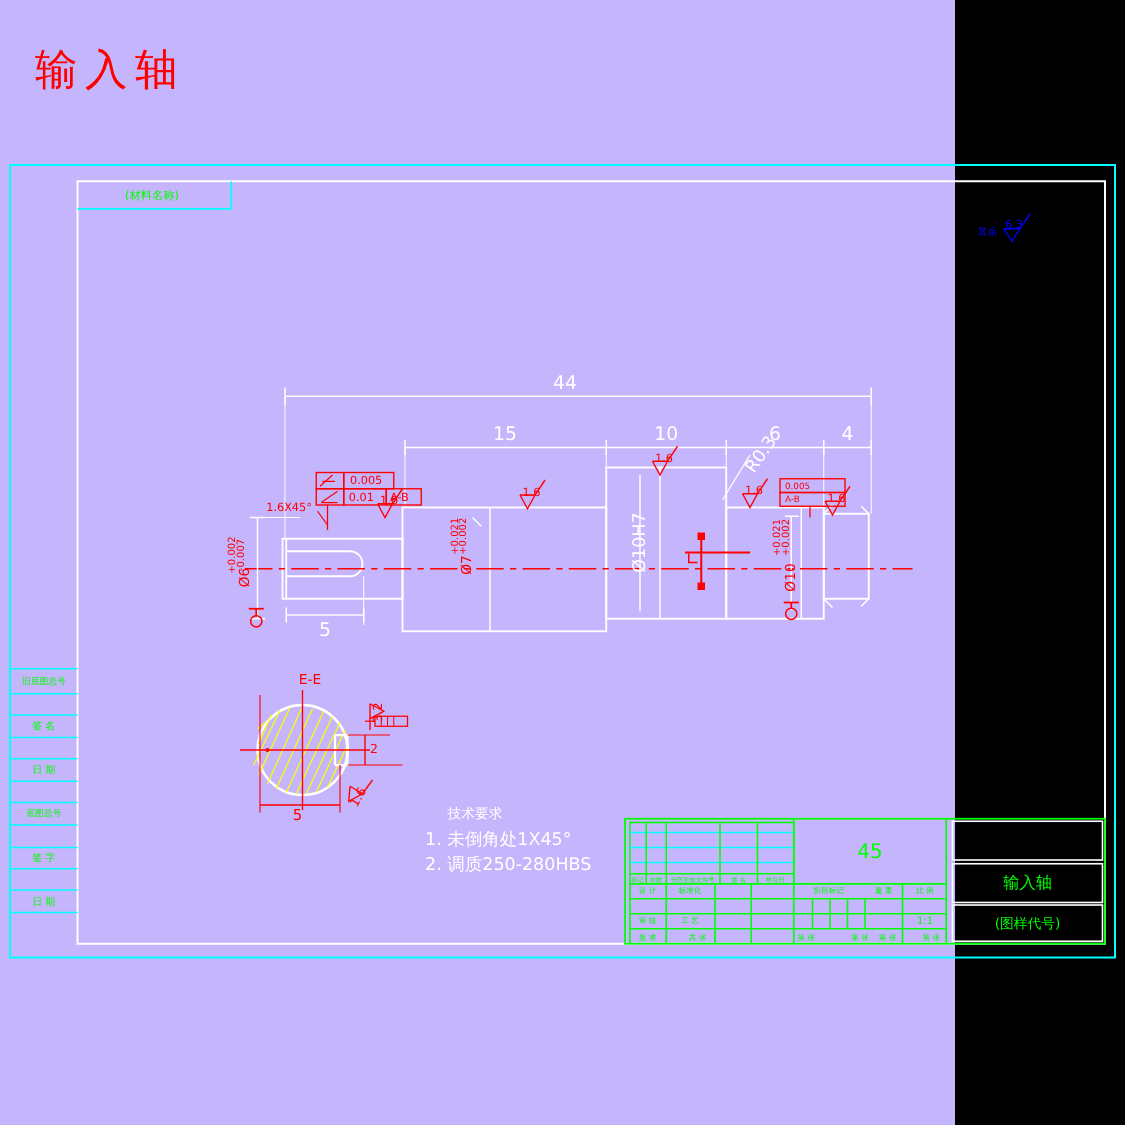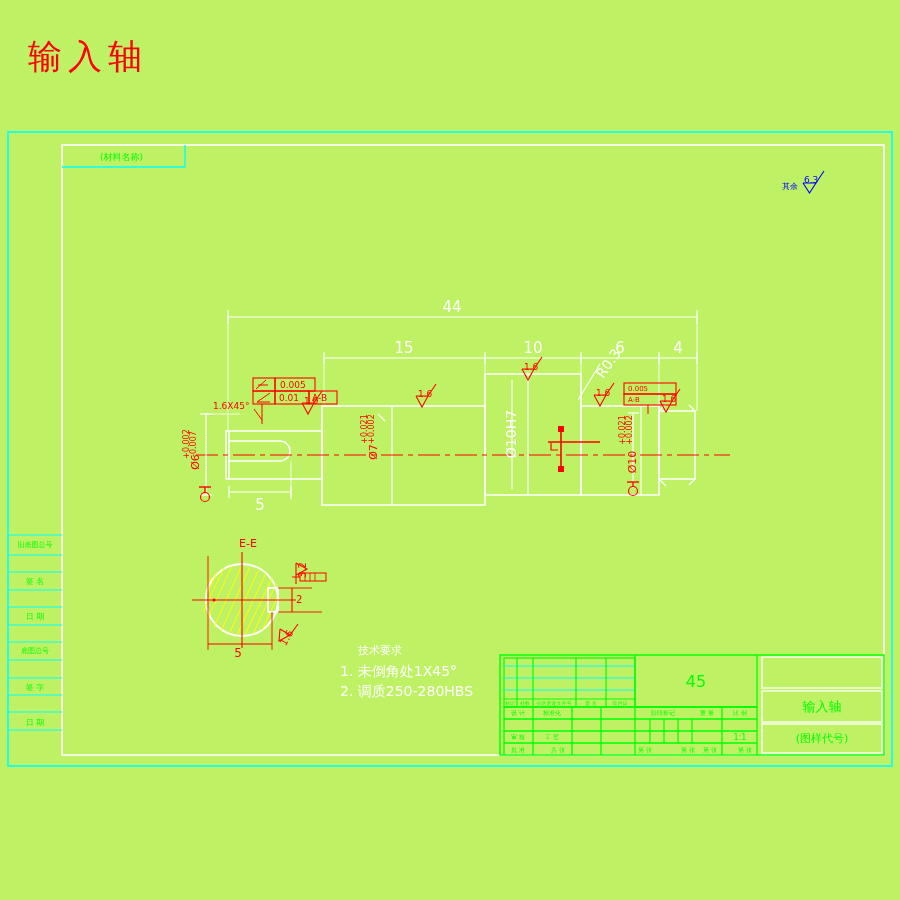--- a/index.html
+++ b/index.html
@@ -1,17 +1,17 @@
 <!DOCTYPE html>
 <html><head>
 <meta charset="utf-8">
 <style>
   html,body{margin:0;padding:0;background:#000;}
   body{width:900px;height:900px;overflow:hidden;font-family:"Liberation Sans",sans-serif;}
-  #stage{position:relative;width:900px;height:900px;background:#bef264;}
+  #stage{position:relative;width:764px;height:900px;background:#c4b5fd;}
   #stage svg{position:absolute;left:0;top:0;}
   .ttl{fill:#f00;font-family:"DejaVu Sans",sans-serif;font-size:34px;letter-spacing:6px;}
   .wl{stroke:#fff;fill:none;}
   .rl{stroke:#f00;fill:none;}
   .cy{stroke:#0ff;fill:none;}
   .gr{stroke:#0f0;fill:none;}
   .yl{stroke:#ff0;fill:none;}
   .bl{stroke:#00f;fill:none;}
   text{font-family:"DejaVu Sans",sans-serif;dominant-baseline:middle;}
   .wt{fill:#fff;}

